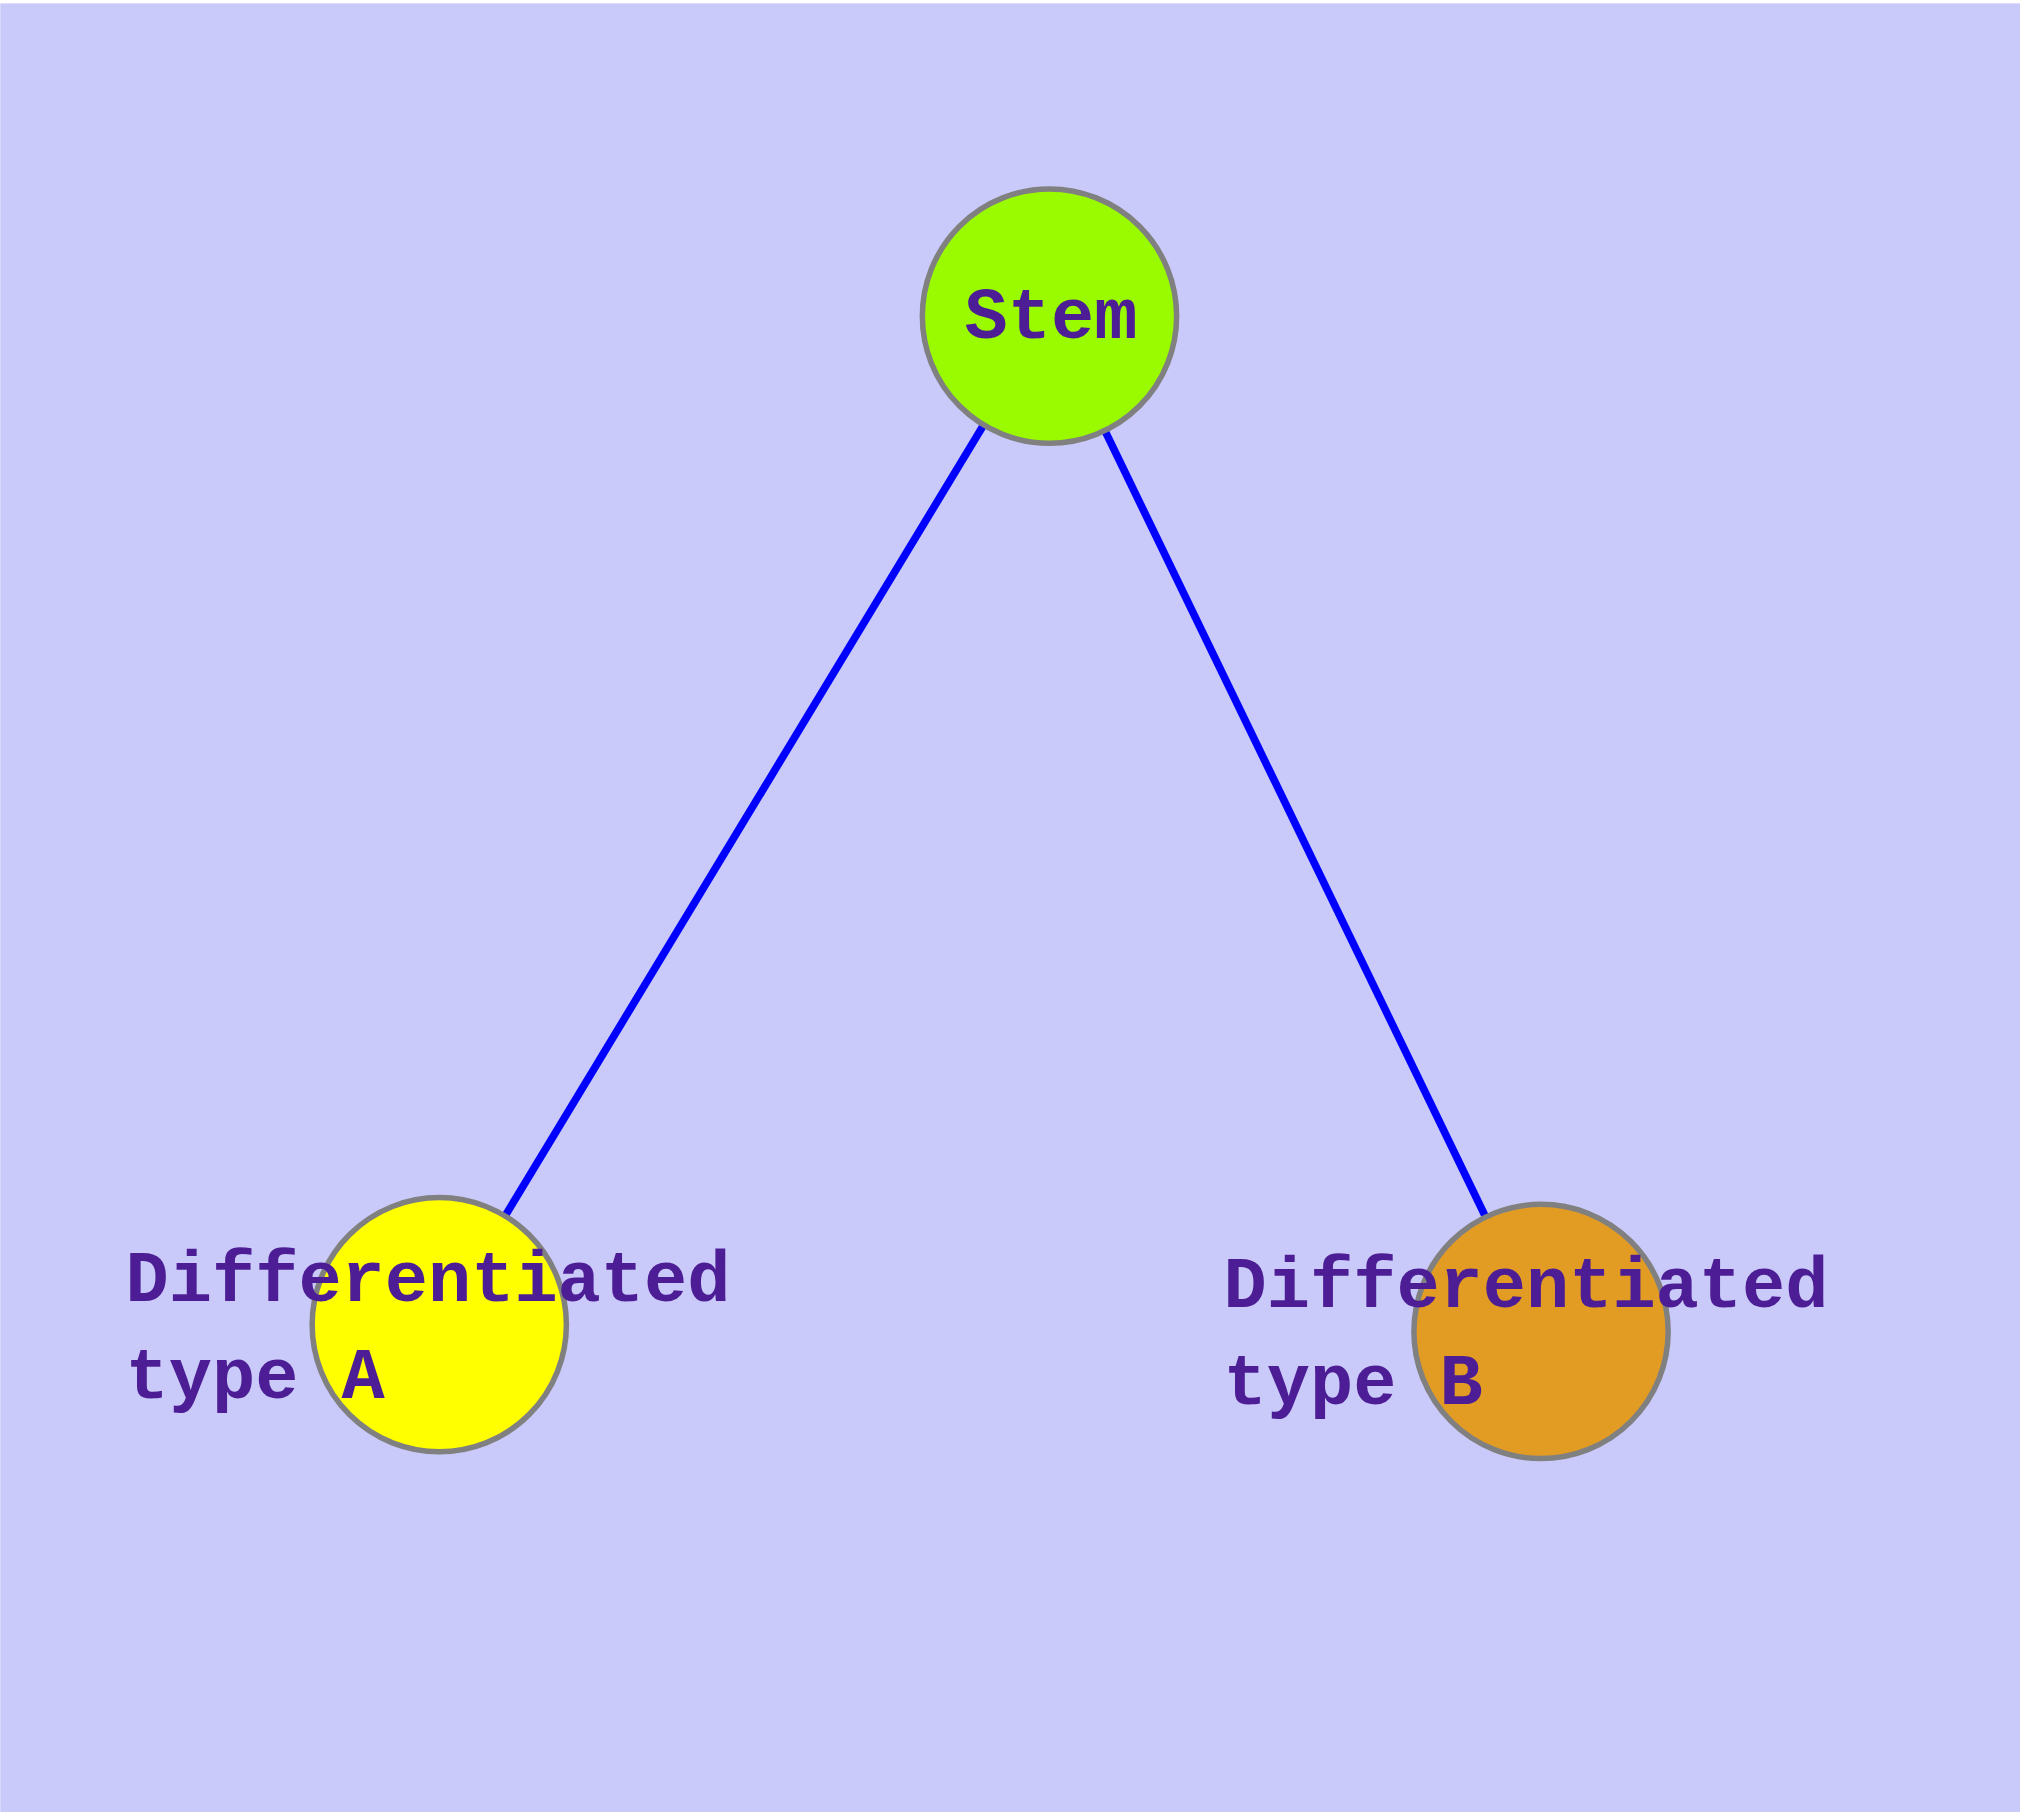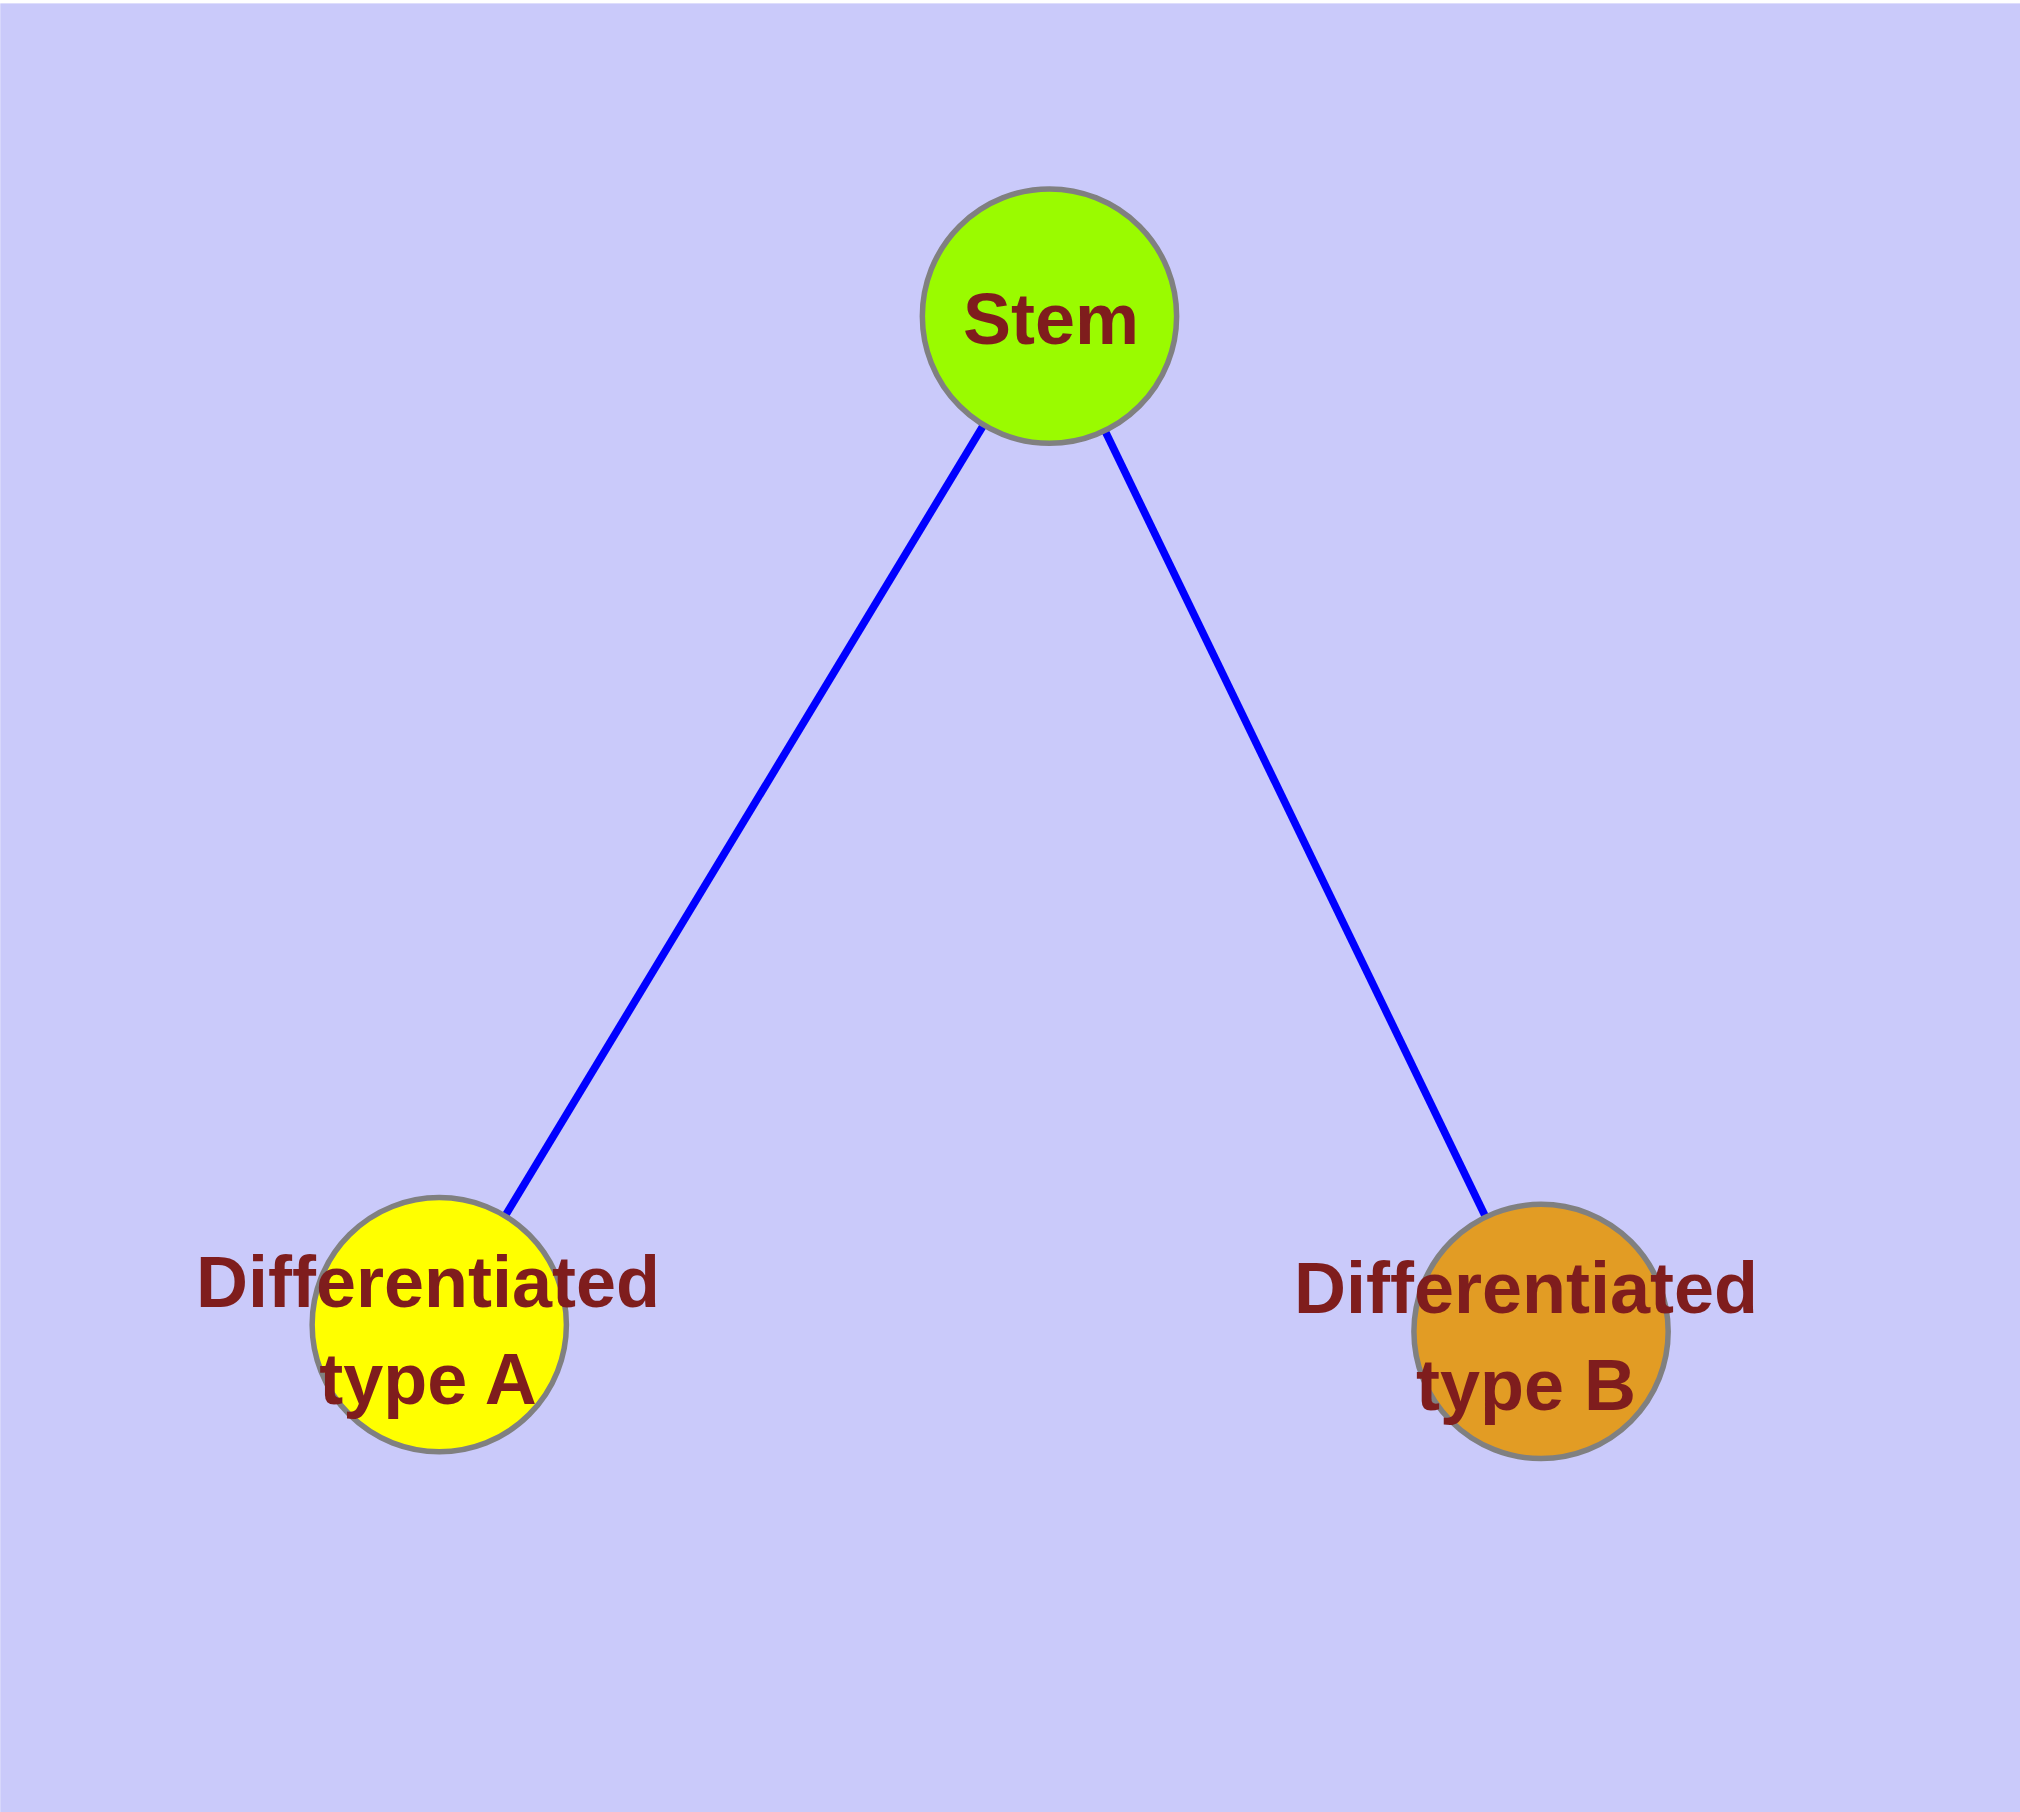--- a/index.html
+++ b/index.html
@@ -26,27 +26,28 @@
     stroke-width: 9;
     stroke-linecap: butt;
   }
   .node {
     stroke: #808080;
     stroke-width: 6.5;
   }
   .node-label {
     position: absolute;
     transform: translate(-50%, -50%);
-    color: #7f1d1d;
+    color: #4c1d95;
     font-weight: bold;
     font-size: 72px;
     line-height: 97px;
-    text-align: center;
+    text-align: left;
     white-space: pre-line;
     letter-spacing: 0px;
+    font-family: Liberation Mono, monospace;
   }
 </style>
 </head>
 <body>
 
 <div class="stage">
   <svg width="2021" height="1812" viewBox="0 0 2384 2138" xmlns="http://www.w3.org/2000/svg">
     <rect x="0" y="4" width="2384" height="2134" fill="#CACAFA"></rect>
 
     <line x1="1238" y1="373" x2="518" y2="1563" class="edge" stroke="#0000FF"></line>

